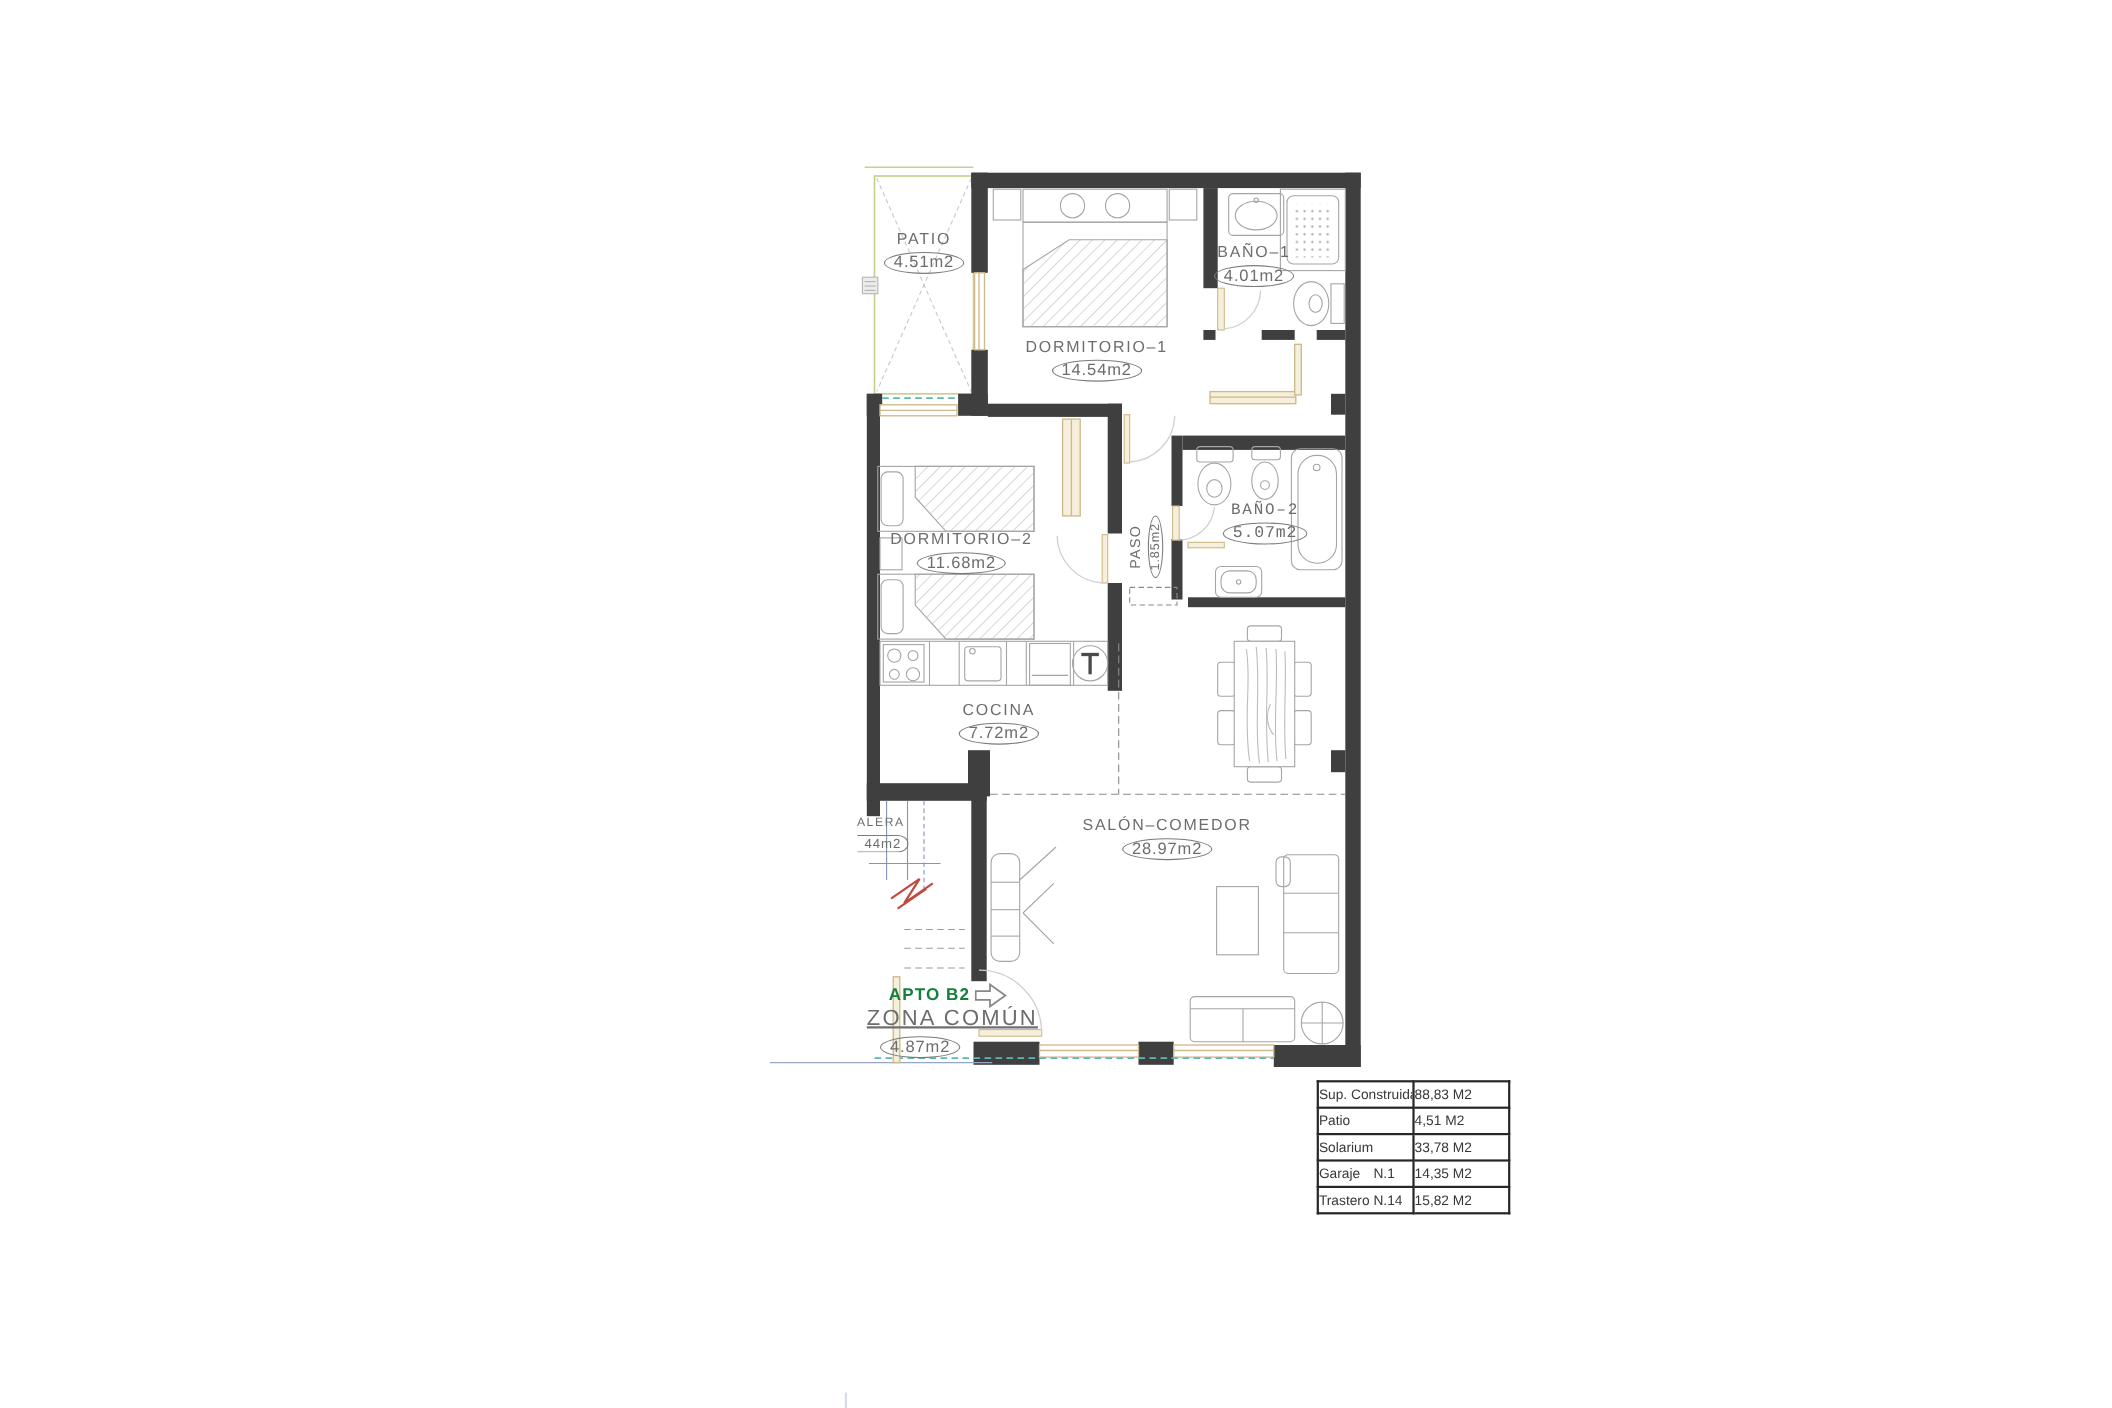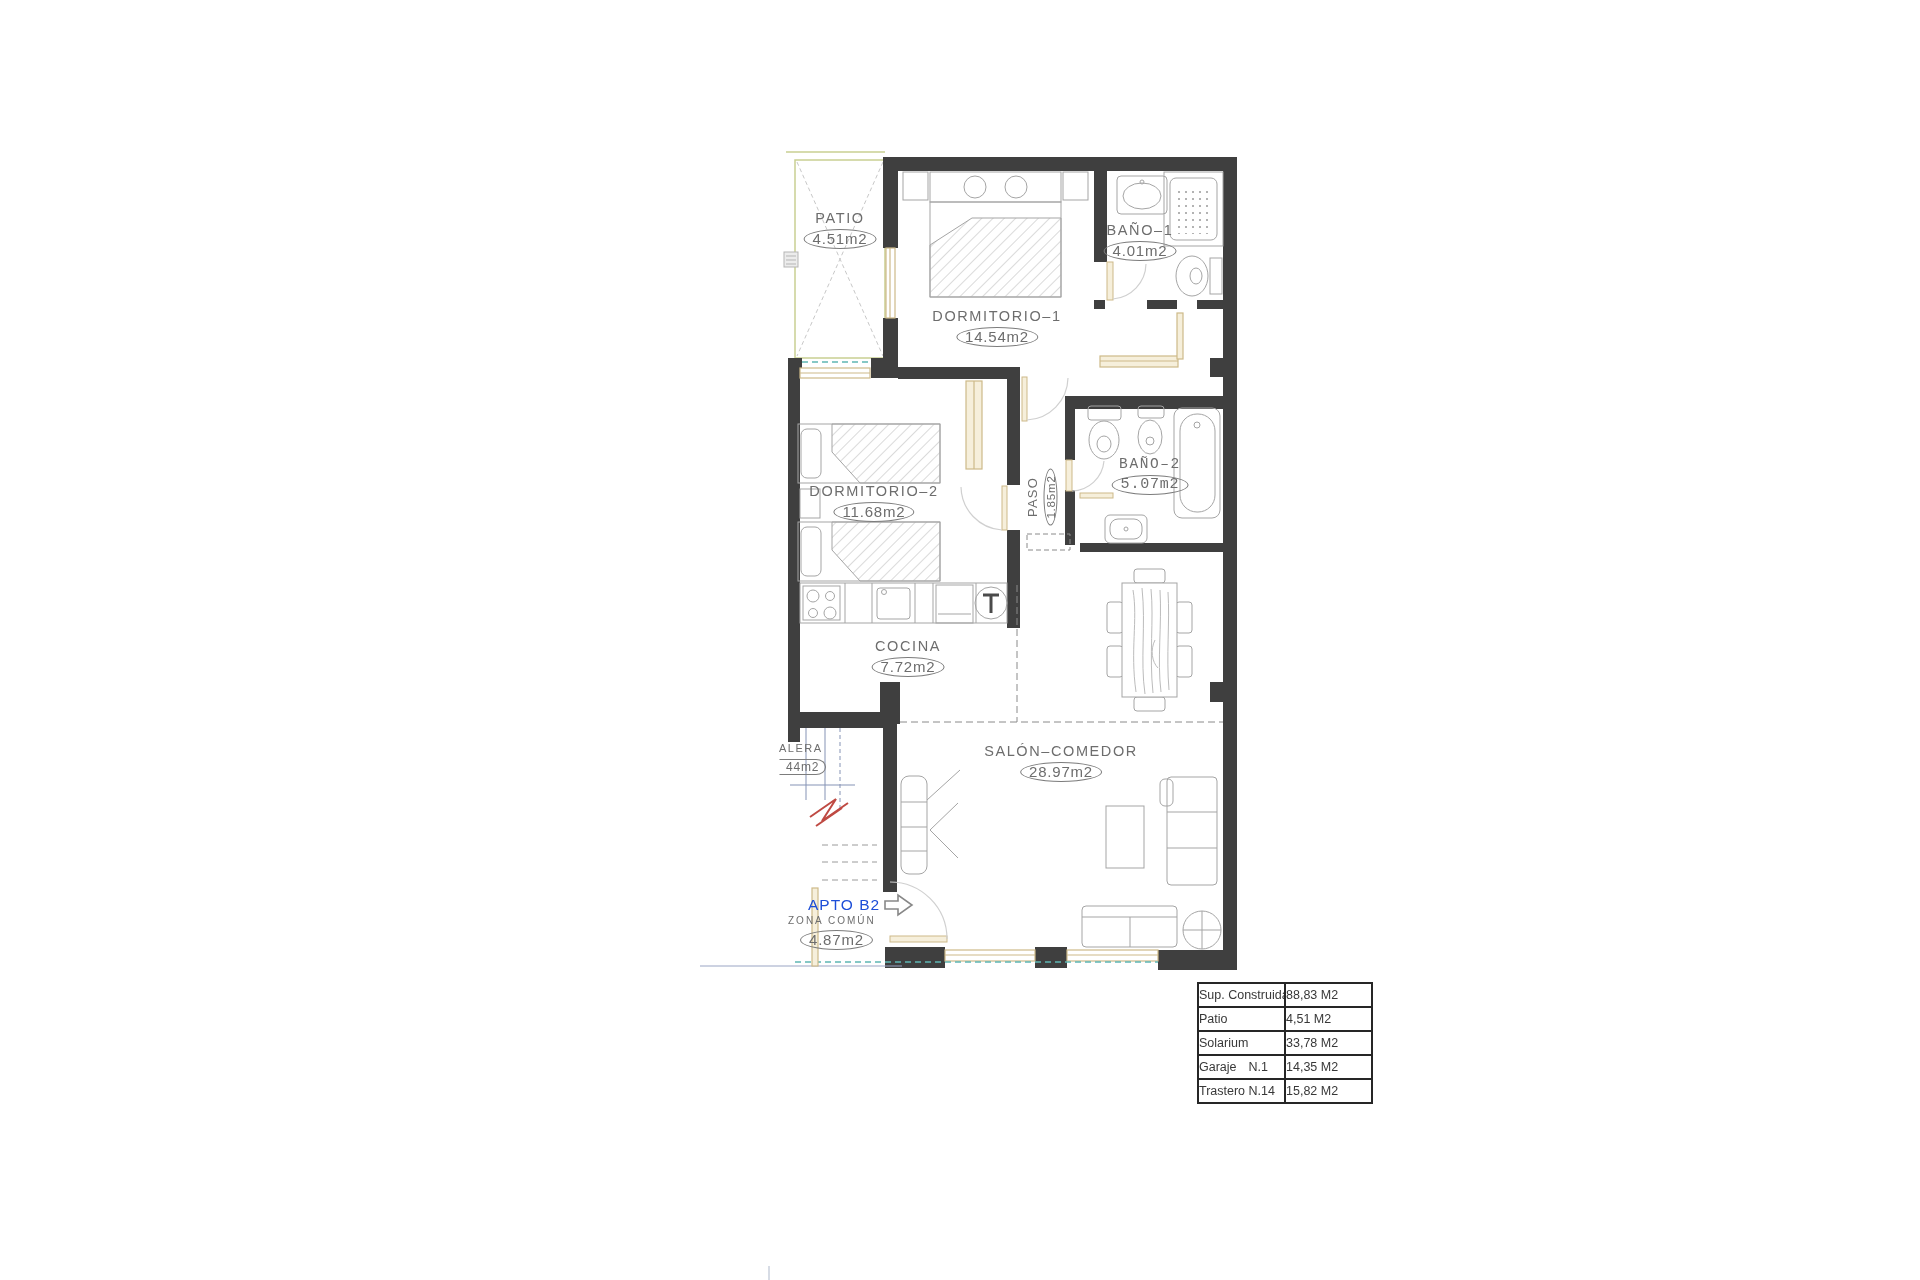--- a/index.html
+++ b/index.html
@@ -18,22 +18,22 @@
   }
   .label-paso { position:absolute; transform:translate(-50%,-50%) rotate(-90deg); text-align:center; color:#6d6d6d; }
   .label-paso .rname { font-size:13px; letter-spacing:1.2px; }
   .label-paso .roval { font-size:11.5px; padding:0 6px; }
   .label-esc { position:absolute; text-align:left; color:#6d6d6d; }
   .label-esc .rname { font-size:11px; letter-spacing:1.5px; }
   .label-esc .roval { font-size:12px; padding:0 6px; border-left-color:transparent; border-radius:0 10px 10px 0 / 0 50% 50% 0; }
 
   .apto-block { position:absolute; left:788px; top:892px; width:150px; color:#6d6d6d; }
   .apto-row { display:flex; align-items:center; gap:4px; padding-left:20px; }
-  .apto-name { color:#1d4ed8; font-size:15.5px; font-weight:400; letter-spacing:1px; white-space:nowrap; }
-  .zona-name { font-size:10px; letter-spacing:2px; white-space:nowrap; margin-top:-3px; }
+  .apto-name { color:#15803d; font-size:15.5px; font-weight:700; letter-spacing:1px; white-space:nowrap; }
+  .zona-name { font-size:20px; letter-spacing:2px; white-space:nowrap; margin-top:-3px;text-decoration:underline; }
   .zona-oval-wrap { margin-top:2px; padding-left:12px; }
 
   table.summary {
     position:absolute; left:1197px; top:982px; width:170px;
     border-collapse:collapse; background:#ffffff; font-size:12.5px; color:#383838;
     table-layout:fixed;
   }
   table.summary td { border:2px solid #262626; height:22px; padding:0; overflow:hidden; white-space:nowrap; }
   td.tl { width:85px; padding-left:5px; }
   .tl2 { margin-left:12px; }

